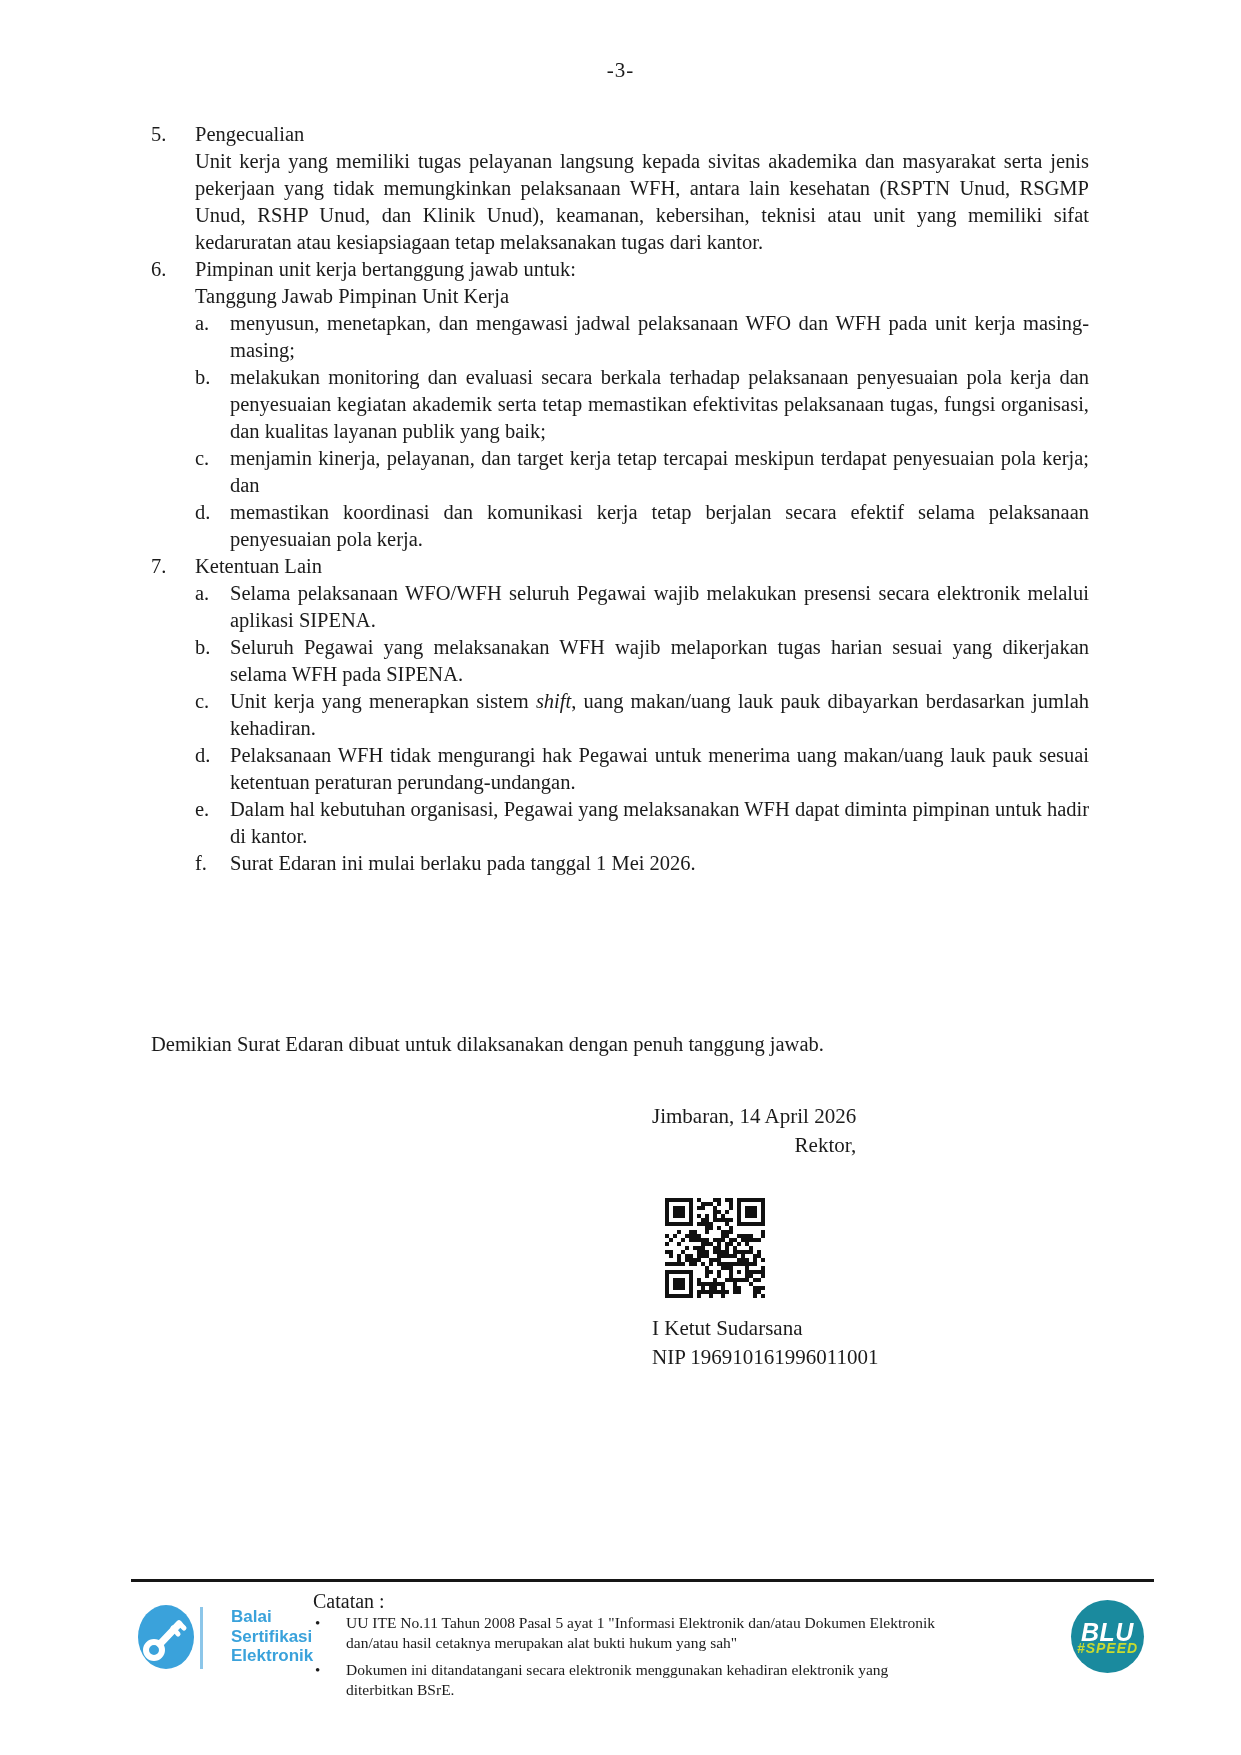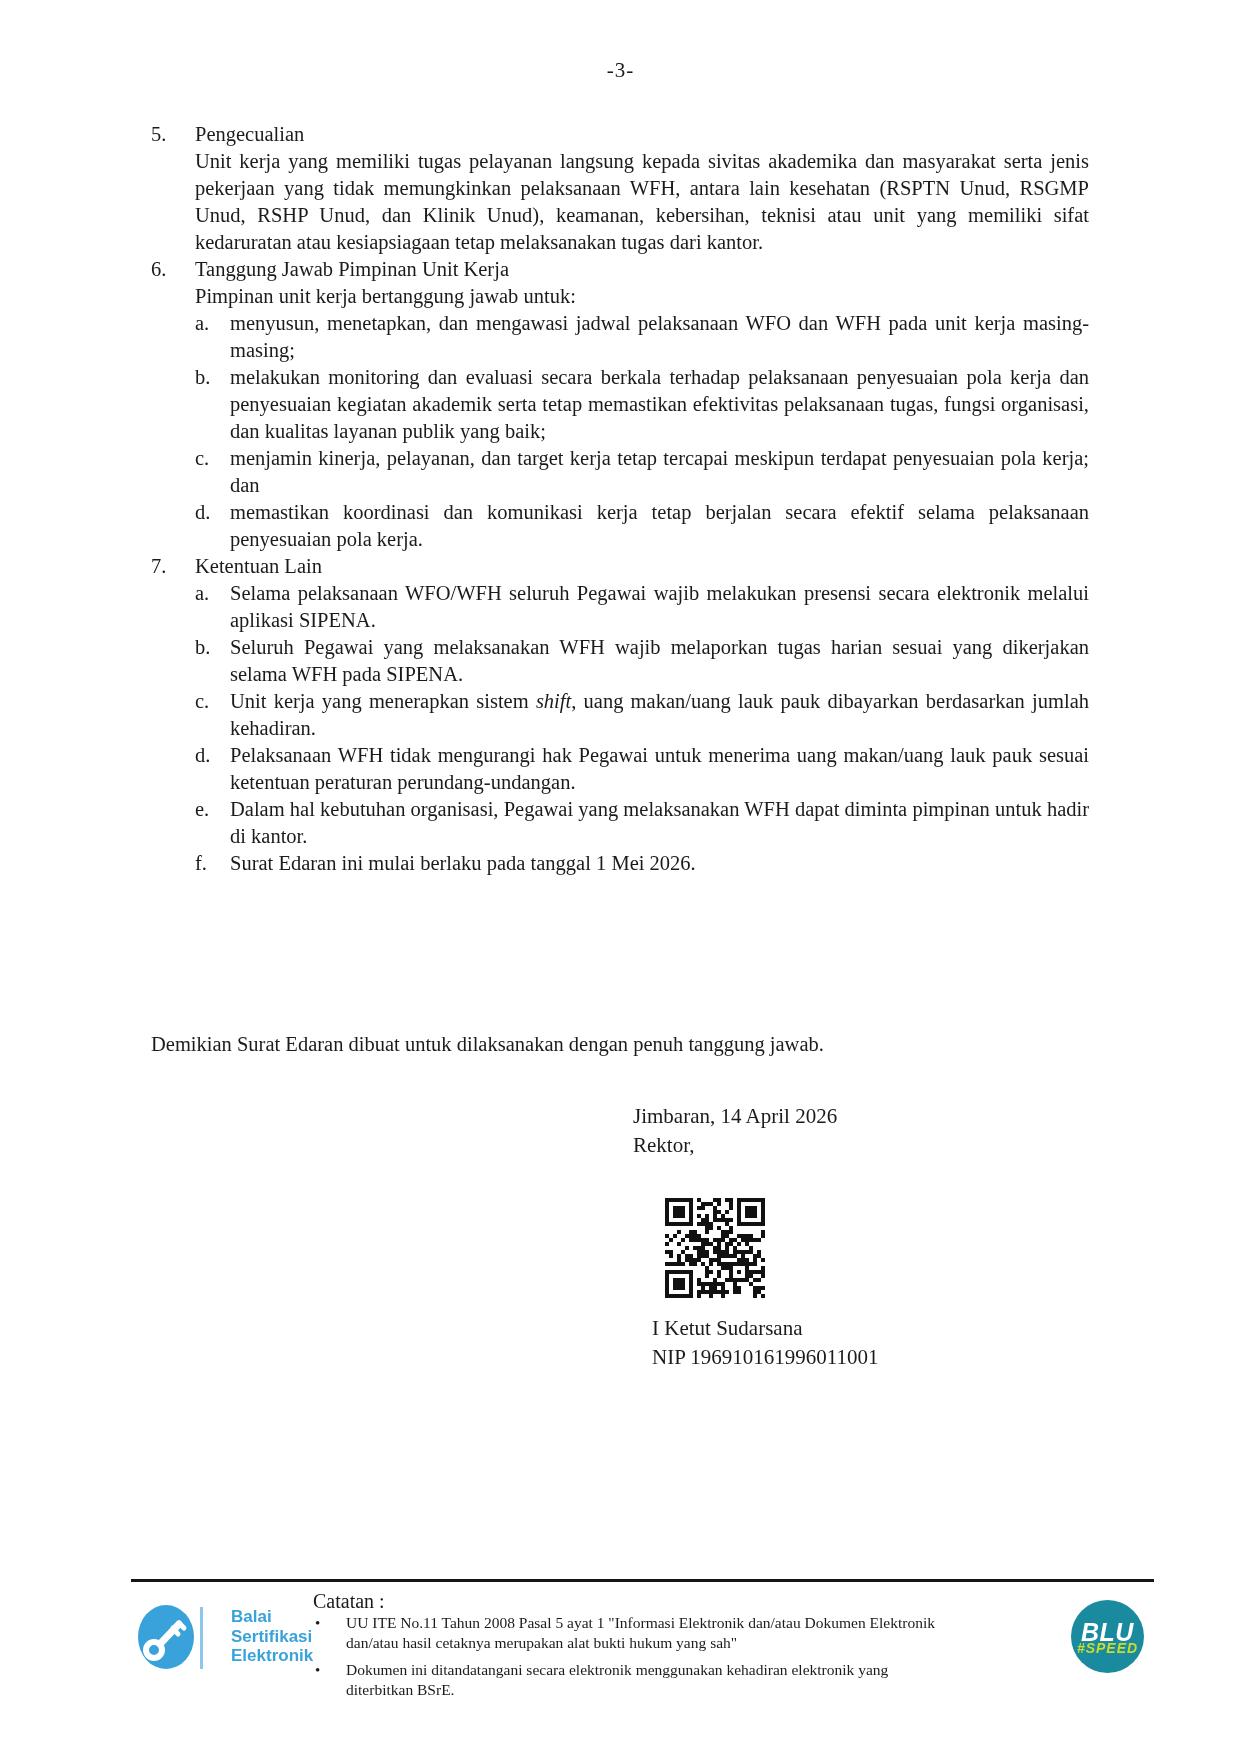--- a/index.html
+++ b/index.html
@@ -24,21 +24,21 @@
   .body{flex:1;min-width:0;}
   .para{text-align:justify;text-justify:inter-word;}
   .subrow{display:flex;align-items:flex-start;}
   .submarker{width:35px;flex:0 0 35px;}
   .subbody{flex:1;min-width:0;text-align:justify;text-justify:inter-word;}
   .italic{font-style:italic;}
   .closing{
     position:absolute;left:151px;top:1031px;width:938px;
     font-size:20.5px;line-height:27px;
   }
-  .sig-top{position:absolute;left:633px;top:1102px;font-size:21px;line-height:29px;}
+  .sig-top{position:absolute;left:652px;top:1102px;font-size:21px;line-height:29px;text-align:right;}
   .sig-bottom{position:absolute;left:652px;top:1314px;font-size:21px;line-height:29px;}
   .qr{position:absolute;left:665px;top:1198px;width:100px;height:100px;}
   .footer-rule{
     position:absolute;left:131px;top:1579px;width:1023px;height:3px;background:#161616;
   }
   .bse-logo{position:absolute;left:137px;top:1604px;width:60px;height:66px;}
   .bse-divider{position:absolute;left:200px;top:1607px;width:3px;height:62px;background:#8cc6e9;}
   .bse-text{
     position:absolute;left:211px;top:1607px;
     font-family:"Liberation Sans", sans-serif;font-weight:bold;
@@ -74,22 +74,22 @@
       <div class="marker">5.</div>
       <div class="body">
         <div>Pengecualian</div>
         <div class="para">Unit kerja yang memiliki tugas pelayanan langsung kepada sivitas akademika dan masyarakat serta jenis pekerjaan yang tidak memungkinkan pelaksanaan WFH, antara lain kesehatan (RSPTN Unud, RSGMP Unud, RSHP Unud, dan Klinik Unud), keamanan, kebersihan, teknisi atau unit yang memiliki sifat kedaruratan atau kesiapsiagaan tetap melaksanakan tugas dari kantor.</div>
       </div>
     </div>
 
     <div class="row">
       <div class="marker">6.</div>
       <div class="body">
+        <div>Pimpinan unit kerja bertanggung jawab untuk:</div>
         <div>Tanggung Jawab Pimpinan Unit Kerja</div>
-        <div>Pimpinan unit kerja bertanggung jawab untuk:</div>
         <div class="subrow">
           <div class="submarker">a.</div>
           <div class="subbody">menyusun, menetapkan, dan mengawasi jadwal pelaksanaan WFO dan WFH pada unit kerja masing-masing;</div>
         </div>
         <div class="subrow">
           <div class="submarker">b.</div>
           <div class="subbody">melakukan monitoring dan evaluasi secara berkala terhadap pelaksanaan penyesuaian pola kerja dan penyesuaian kegiatan akademik serta tetap memastikan efektivitas pelaksanaan tugas, fungsi organisasi, dan kualitas layanan publik yang baik;</div>
         </div>
         <div class="subrow">
           <div class="submarker">c.</div>

